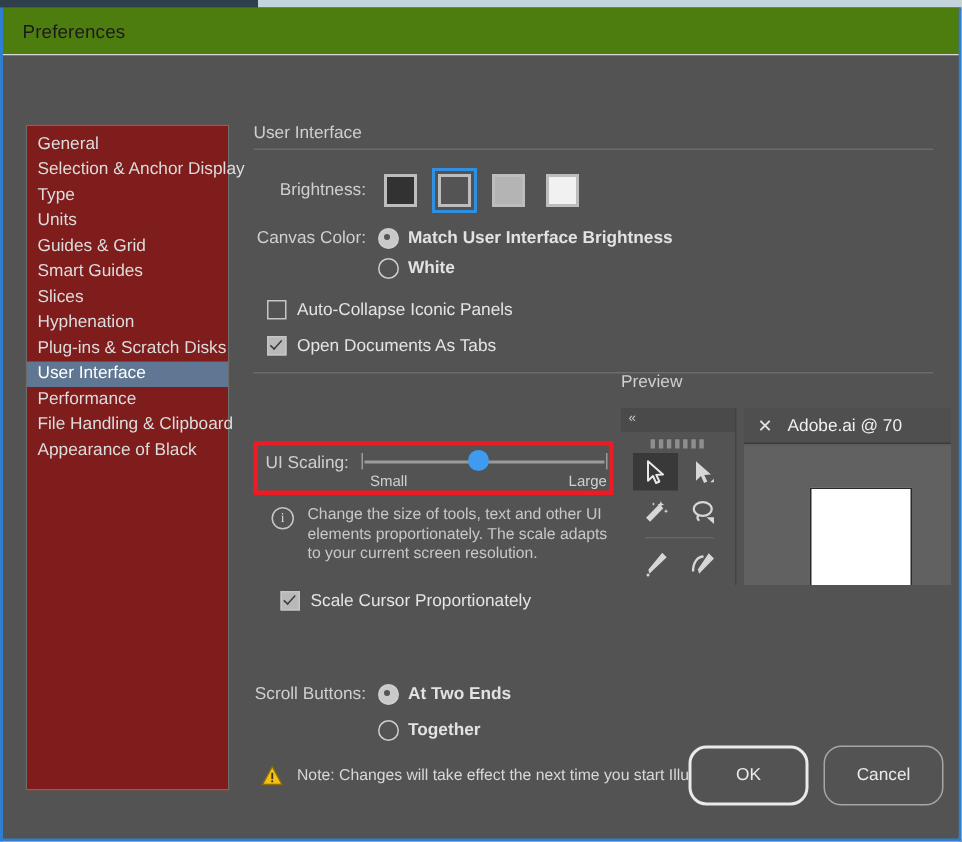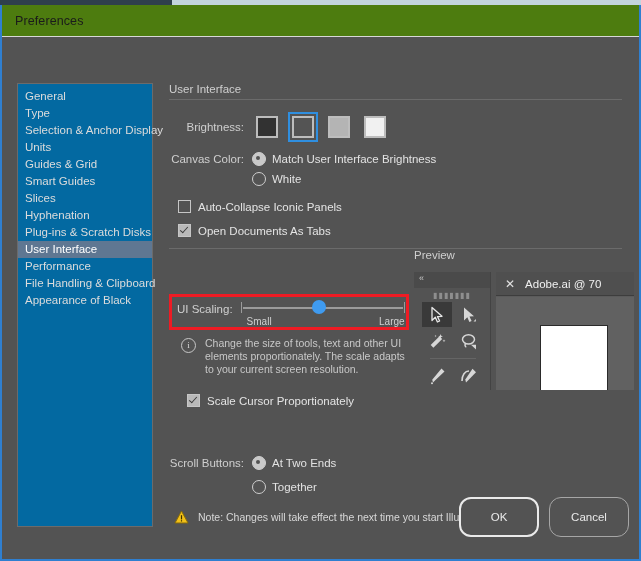--- a/index.html
+++ b/index.html
@@ -55,21 +55,21 @@
     height: 521px;
     background: #535353;
     overflow: hidden;
   }
 
   
   .sidebar {
     position: absolute;
     left: 15px; top: 46px;
     width: 136px; height: 444px;
-    background: #0369a1;
+    background: #7f1d1d;
     border: 1px solid #6b6b6b;
     box-sizing: border-box;
     padding-top: 4px;
   }
   .sb-item {
     height: 17px;
     line-height: 17px;
     padding-left: 7px;
     font-size: 11.5px;
     color: #dcdcdc;
@@ -123,21 +123,21 @@
   }
   .swatch-wrap {
     padding: 2px;
     border: 2px solid transparent;
     box-sizing: border-box;
     line-height: 0;
   }
   .swatch-wrap.active { border-color: #2f8fe0; }
 
   
-  .radio-line { display: flex; align-items: center; }
+  .radio-line { display: flex; align-items: center; font-weight: bold; }
   .radio {
     width: 12px; height: 12px; border-radius: 50%;
     border: 1px solid #cfcfcf;
     background: #535353;
     margin-right: 6px;
     position: relative;
     flex: none;
     cursor: pointer;
   }
   .radio.checked { background: #c9c9c9; }
@@ -333,22 +333,22 @@
 <div class="window">
 
   <div class="titlebar">
     <span class="titlebar-title">Preferences</span>
   </div>
 
   <div class="dialog-body">
 
     <div class="sidebar">
       <div class="sb-item">General</div>
+      <div class="sb-item">Selection &amp; Anchor Display</div>
       <div class="sb-item">Type</div>
-      <div class="sb-item">Selection &amp; Anchor Display</div>
       <div class="sb-item">Units</div>
       <div class="sb-item">Guides &amp; Grid</div>
       <div class="sb-item">Smart Guides</div>
       <div class="sb-item">Slices</div>
       <div class="sb-item">Hyphenation</div>
       <div class="sb-item">Plug-ins &amp; Scratch Disks</div>
       <div class="sb-item selected">User Interface</div>
       <div class="sb-item">Performance</div>
       <div class="sb-item">File Handling &amp; Clipboard</div>
       <div class="sb-item">Appearance of Black</div>

